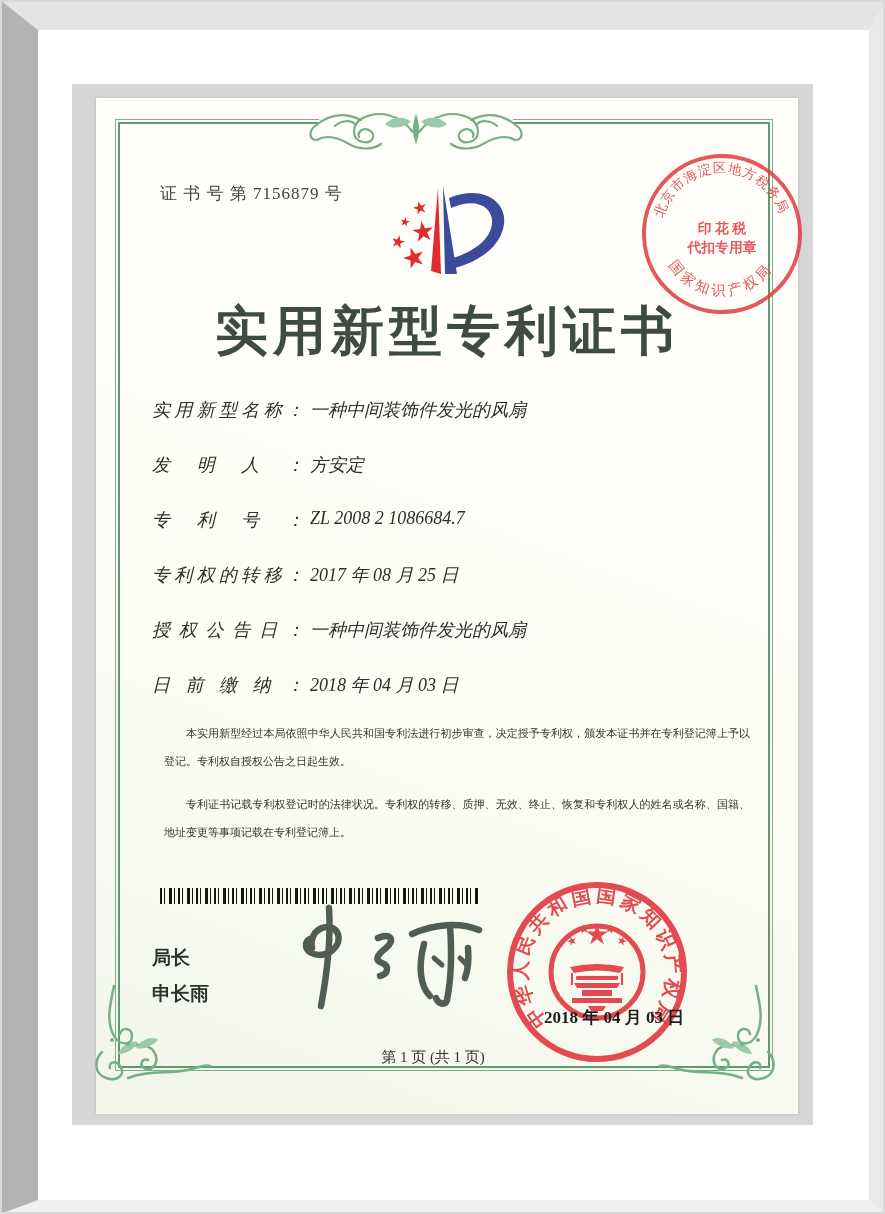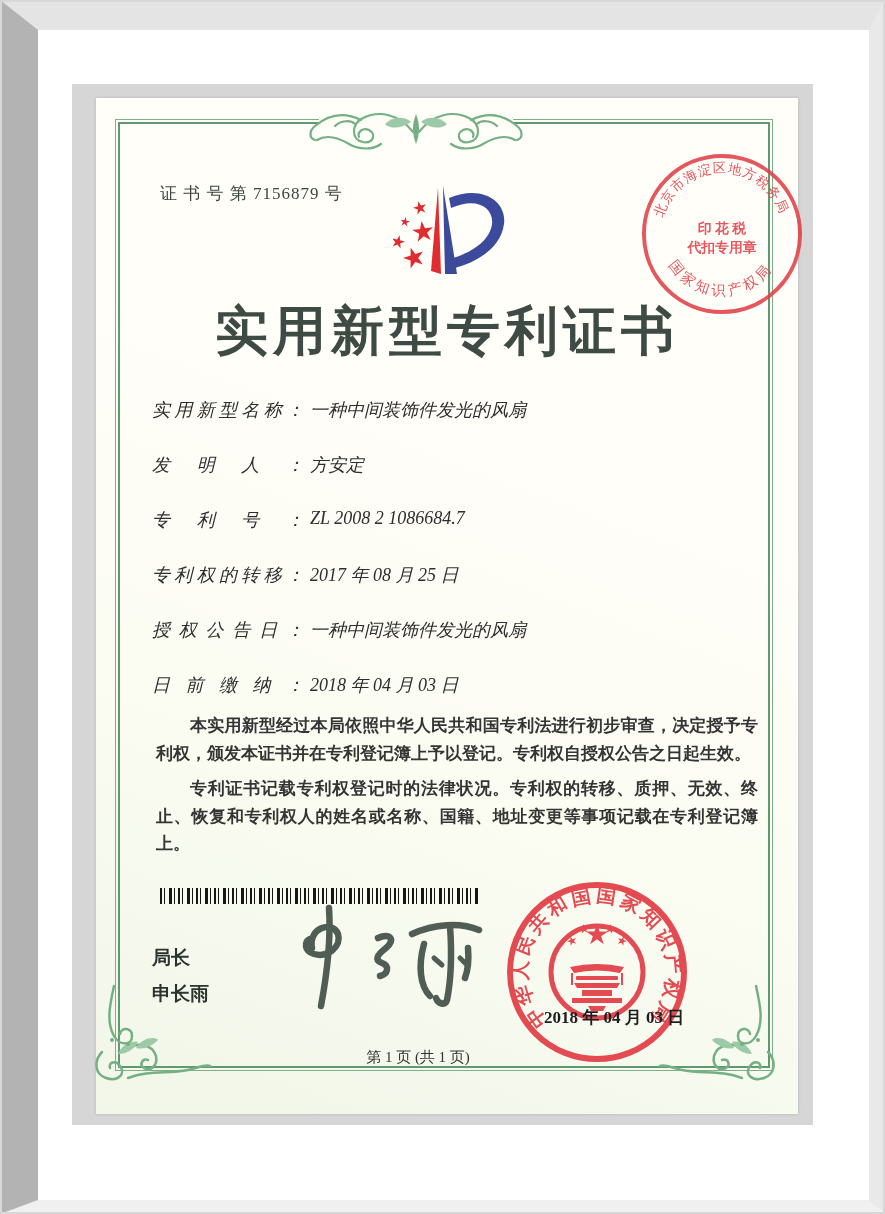--- a/index.html
+++ b/index.html
@@ -38,30 +38,30 @@
   .tax-stamp{position:absolute;left:542px;top:52px;width:168px;height:168px;opacity:.88;}
   .title{
     position:absolute;left:0;top:198px;width:100%;text-align:center;
     font-size:53px;font-weight:600;letter-spacing:5px;color:#3e4b44;
   }
   .fields{position:absolute;left:56px;top:300px;width:600px;font-style:italic;}
   .field-row{height:55px;font-size:18px;color:#2e2e2e;}
   .field-label{display:inline-block;width:152px;text-align:justify;text-align-last:justify;vertical-align:top;}
   .field-value{margin-left:6px;}
   .paragraphs{position:absolute;left:52px;top:606px;width:618px;color:#343434;}
-  .paragraphs p{margin:8px;font-size:17px;line-height:27.5px;text-indent:2em;text-align:justify;font-weight:bold;}
+  .paragraphs p{margin:16px;font-size:11px;line-height:27.5px;text-indent:2em;text-align:justify;}
   .barcode{
     position:absolute;left:64px;top:790px;width:318px;height:16px;
     background:repeating-linear-gradient(90deg,#161616 0 2px,transparent 2px 4px,#161616 4px 5px,transparent 5px 9px,#161616 9px 12px,transparent 12px 14px,#161616 14px 15px,transparent 15px 18px);
   }
   .signer{position:absolute;left:56px;top:842px;font-size:19px;font-weight:600;color:#2c332e;line-height:36px;}
   .signature{position:absolute;left:178px;top:804px;width:224px;height:112px;}
   .office-seal{position:absolute;left:406px;top:779px;width:190px;height:190px;opacity:.92;}
   .issue-date{position:absolute;left:408px;top:908px;width:220px;text-align:center;font-size:17px;font-weight:600;color:#1e1e1e;}
-  .page-footer{position:absolute;left:22px;top:950px;width:600px;text-align:center;font-size:15px;color:#333333;}
+  .page-footer{position:absolute;left:22px;top:950px;width:600px;text-align:center;font-size:15px;color:#333333;padding-left:15px;}
   svg text{font-family:"Liberation Serif","DejaVu Serif",serif;}
 </style>
 </head>
 <body>
 
 <div class="stage">
   <div class="frame-bevel"></div>
   <div class="frame-edge"></div>
   <div class="recess"></div>
 

